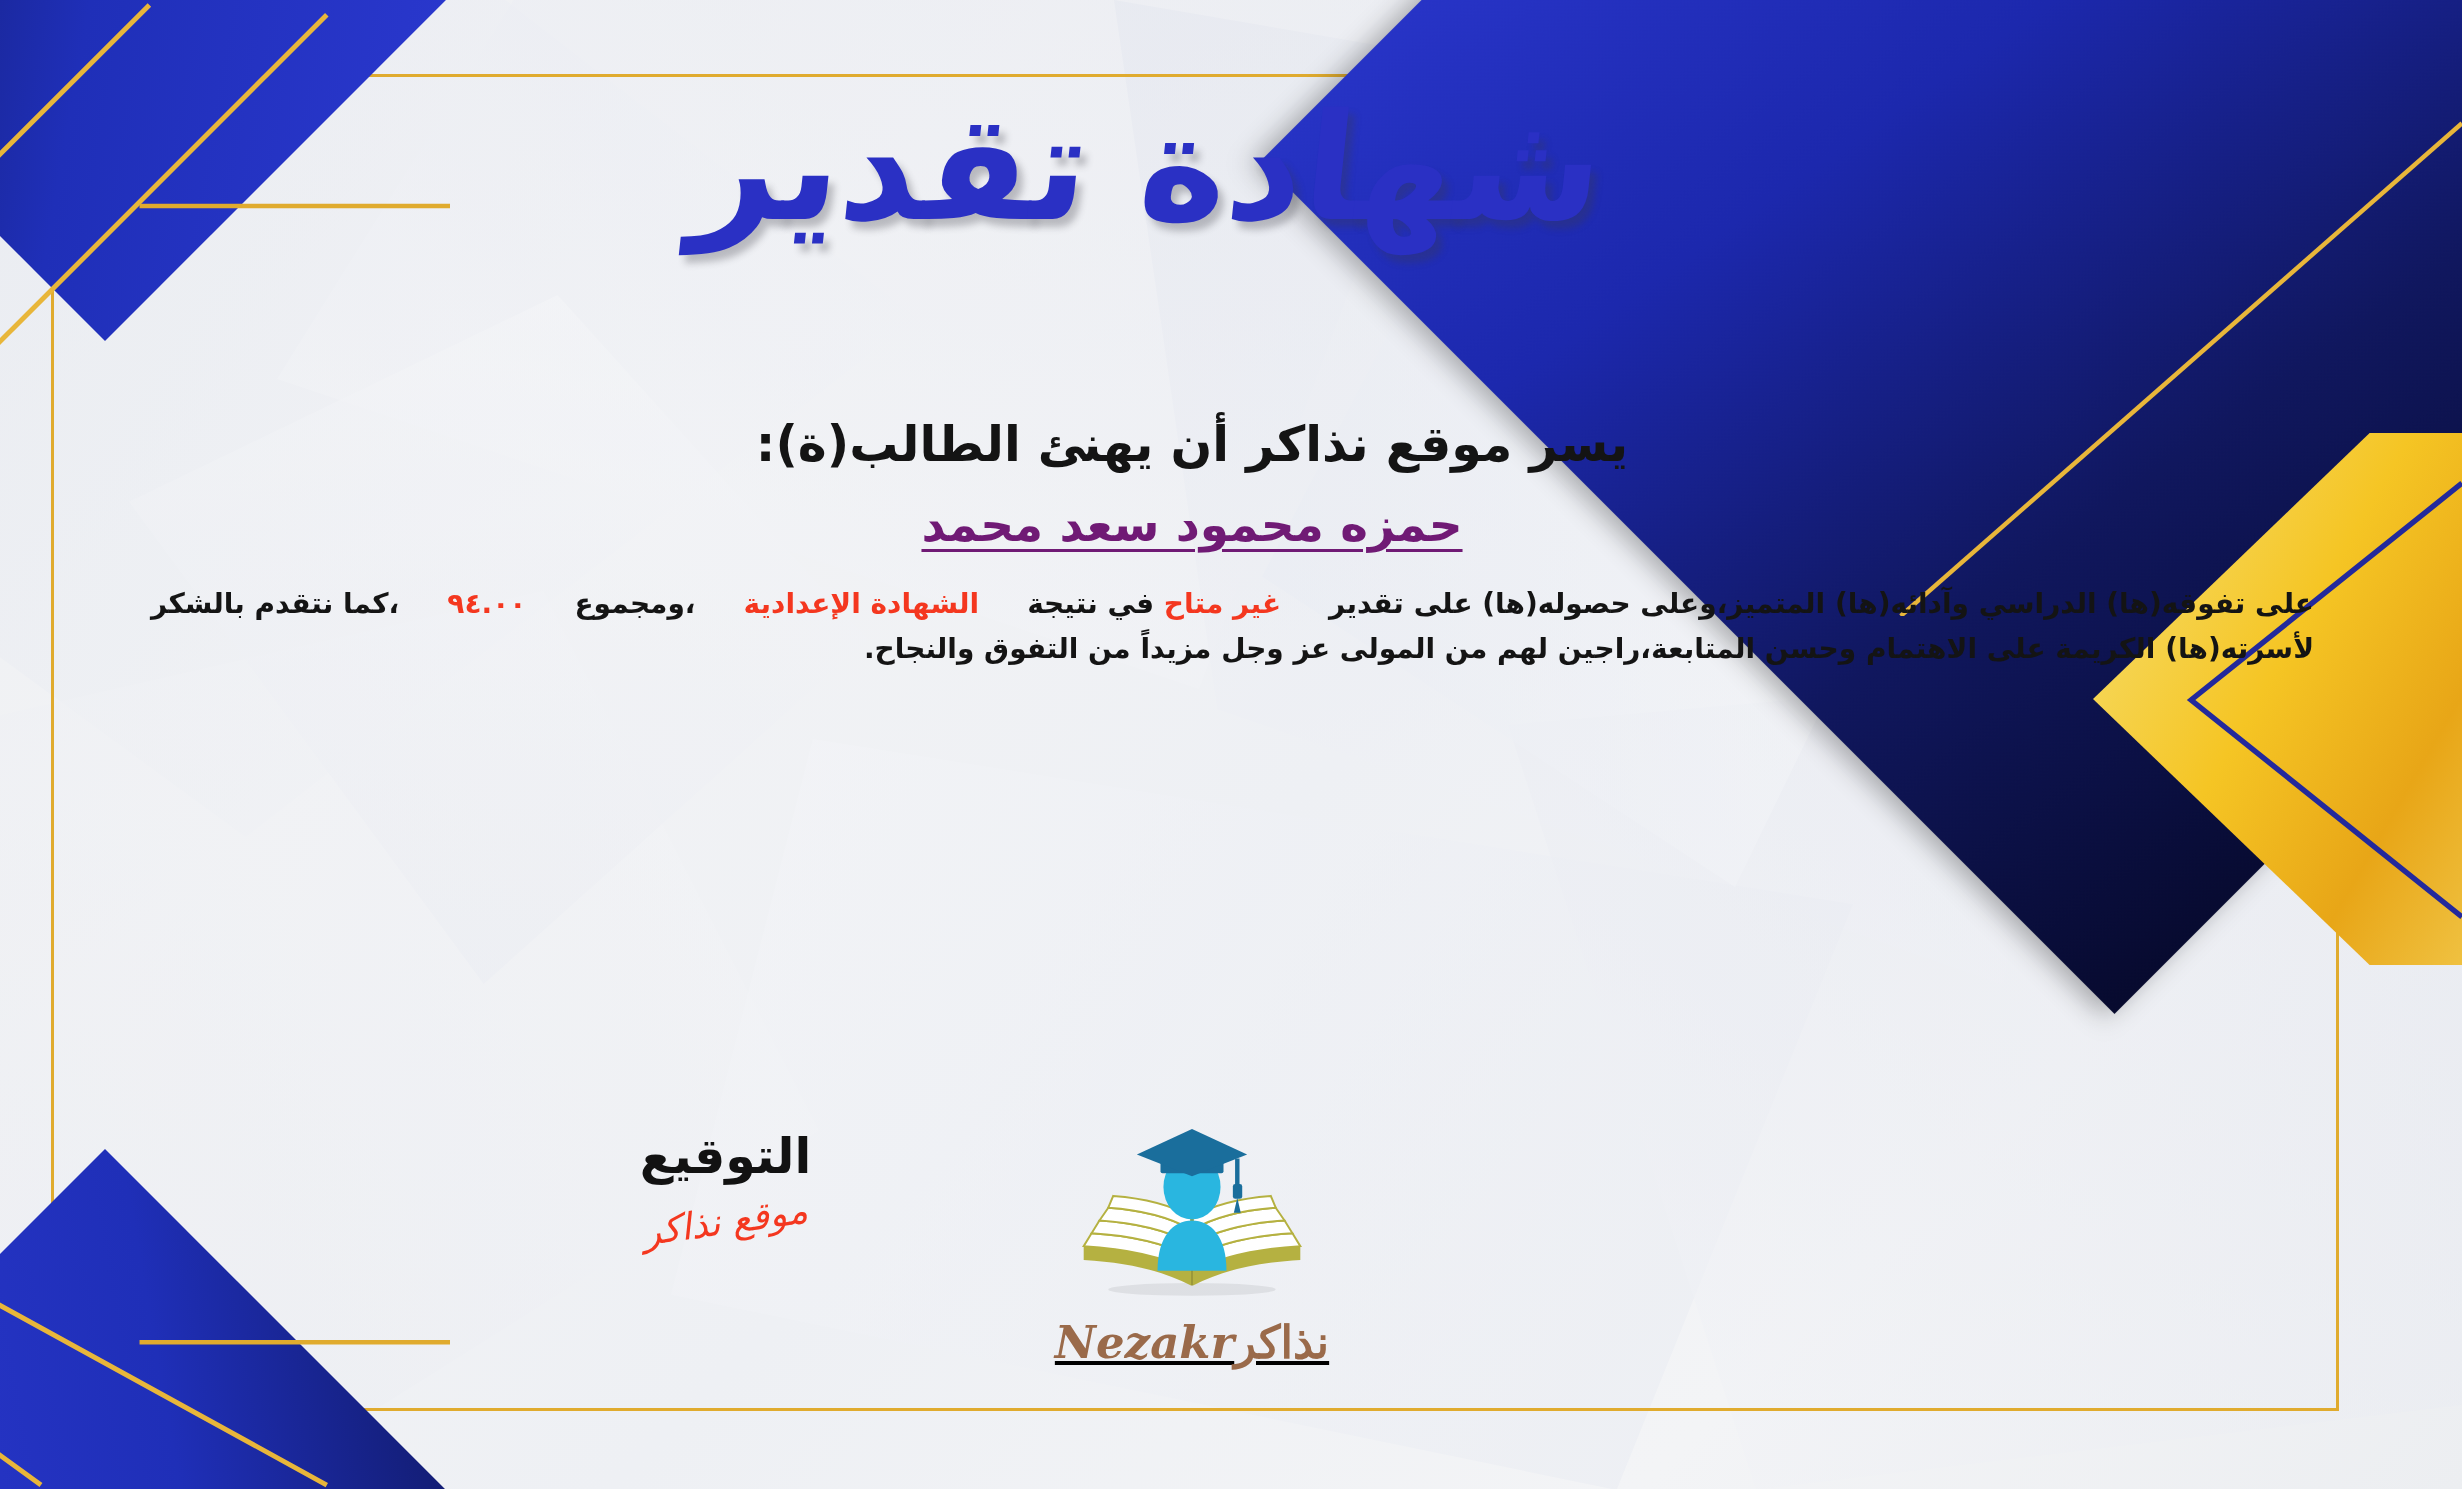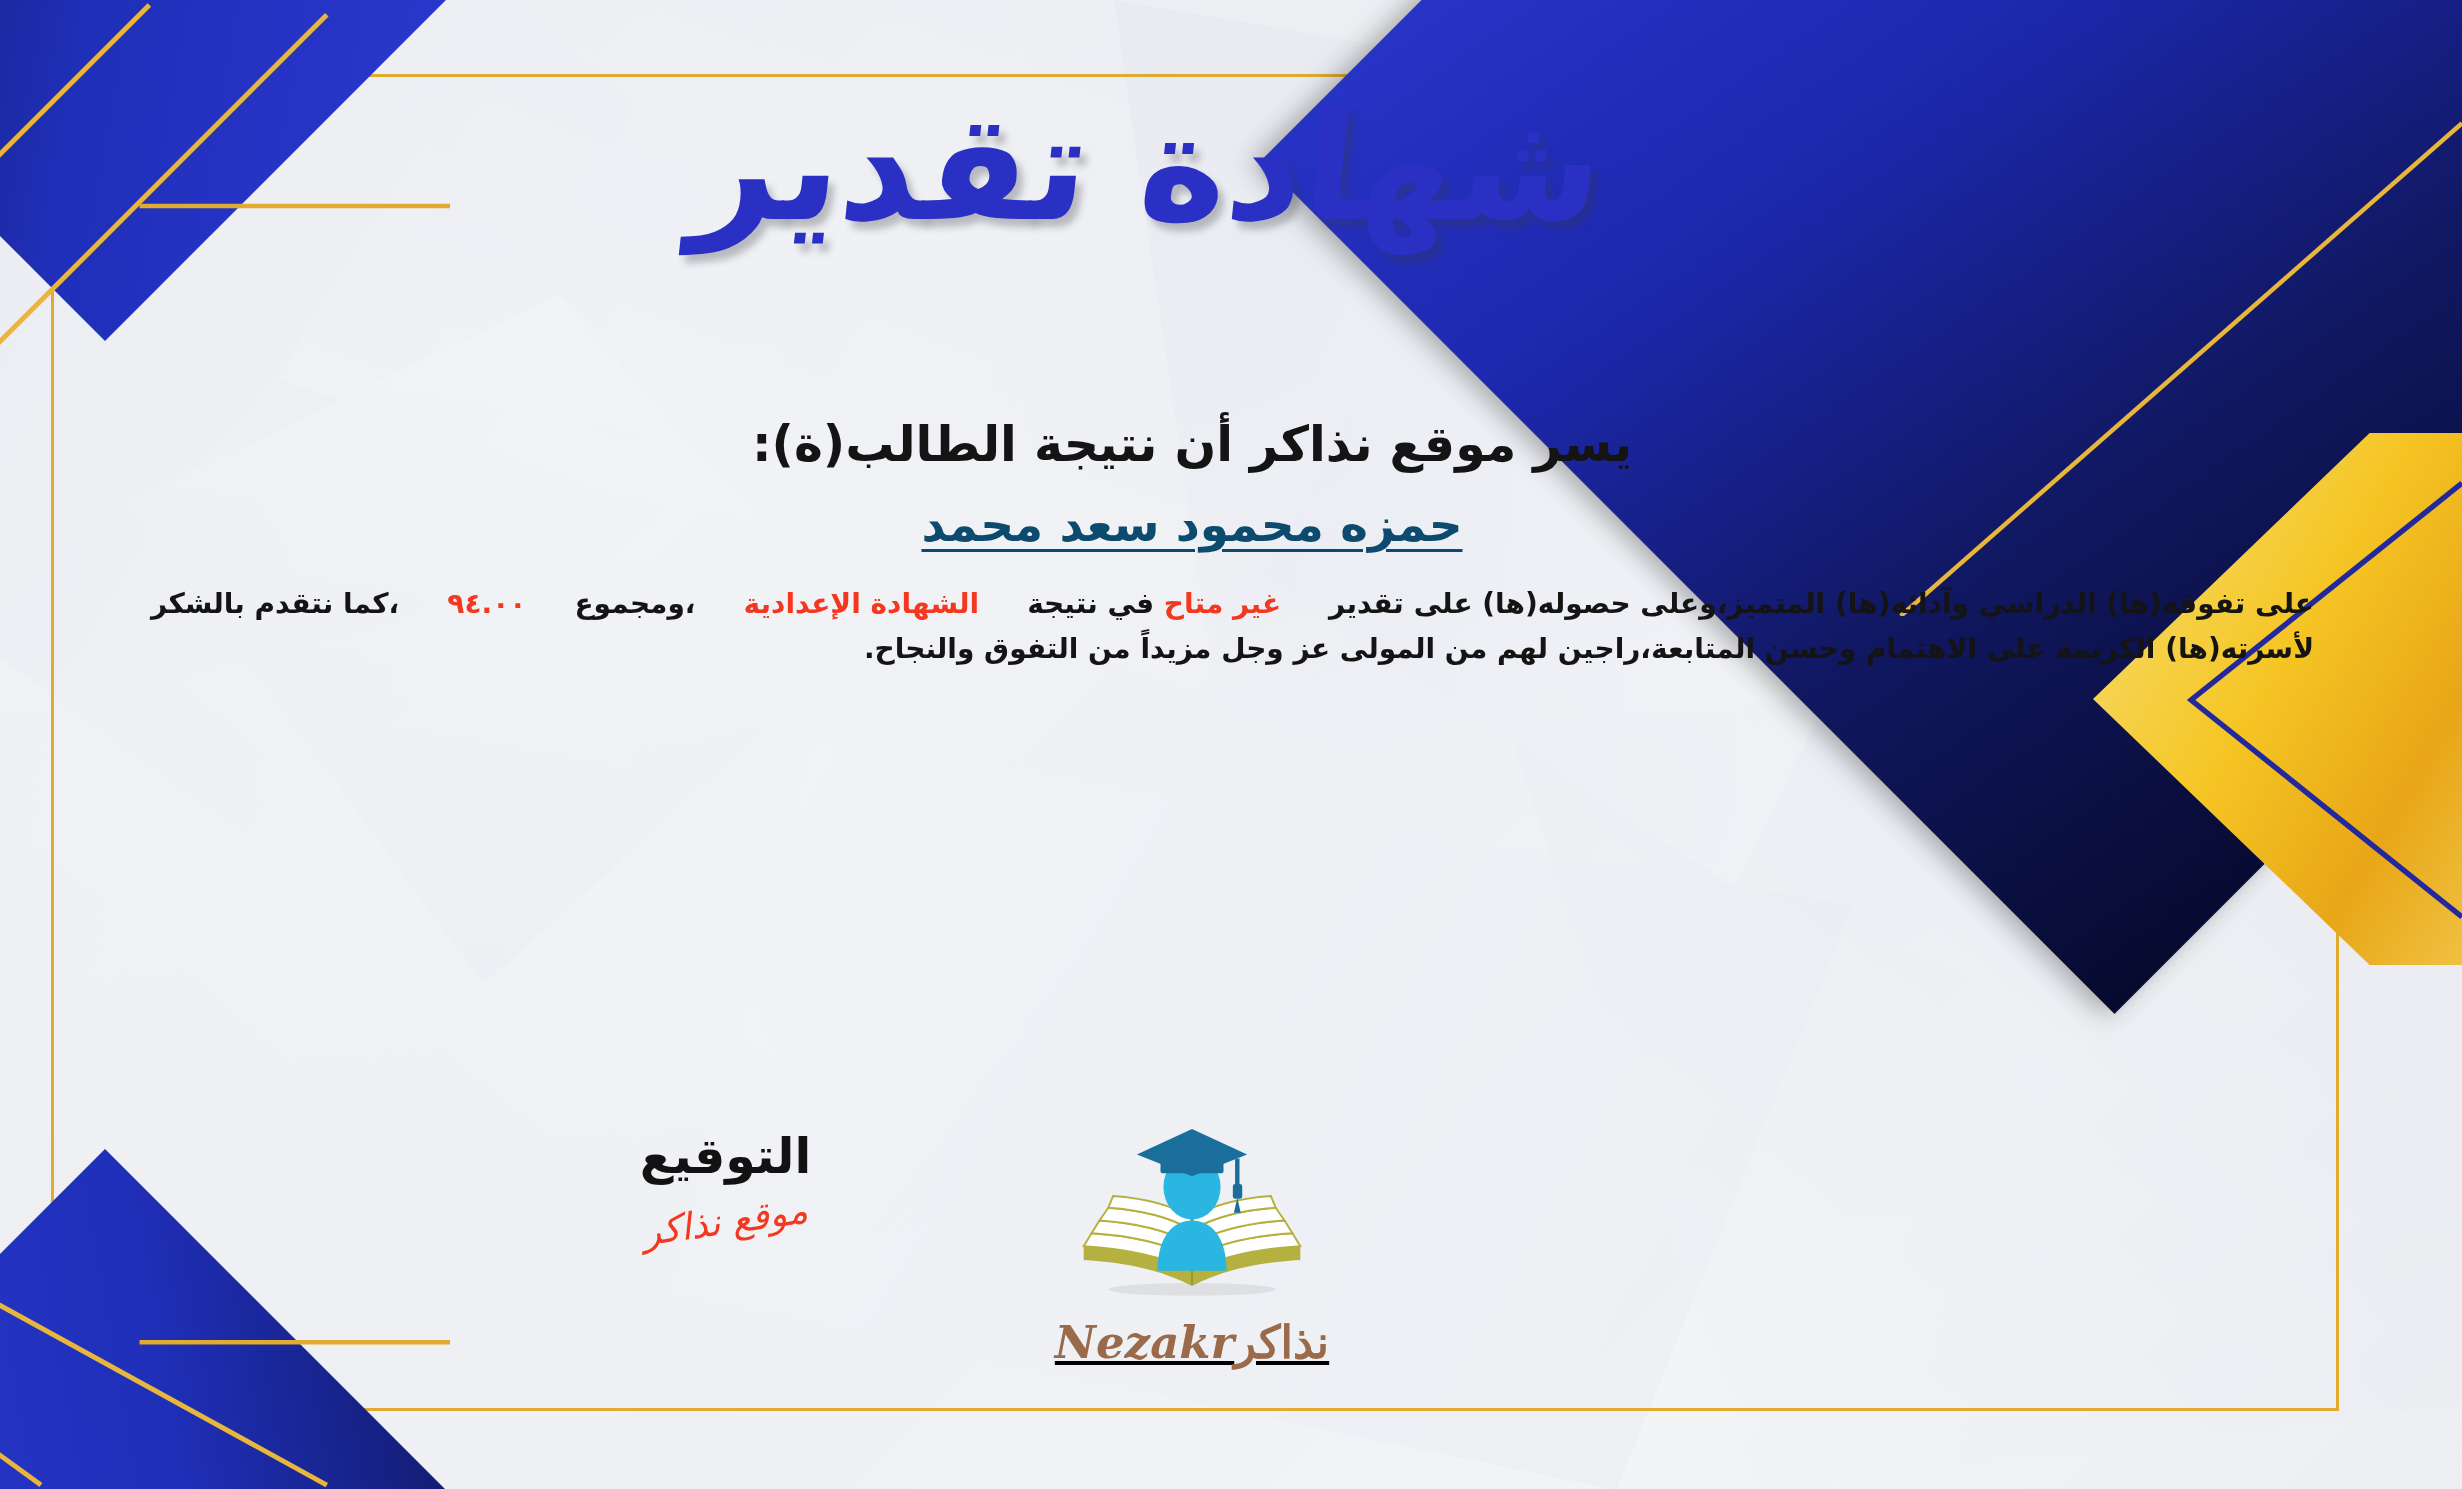--- a/index.html
+++ b/index.html
@@ -136,21 +136,21 @@
   }
   .lead {
     font-size: 49px;
     font-weight: 600;
     line-height: 1.25;
     margin-bottom: 21.7px;
   }
   .student-name {
     font-size: 47px;
     font-weight: 700;
-    color: #0c4a6e;
+    color: #701a75;
     text-decoration: underline;
     text-underline-offset: 7.9px;
     text-decoration-thickness: 3.4px;
     margin-bottom: 28.6px;
     letter-spacing: 1px;
   }
   .para {
     font-size: 28px;
     font-weight: 600;
     line-height: 1.62;
@@ -263,21 +263,21 @@
     <path d="M 200 800 L 200 430" stroke="#e0ab2e" stroke-width="9" fill="none"></path>
     <path d="M 620 950 L 1250 950" stroke="#e0ab2e" stroke-width="9" fill="none"></path>
   </svg>
 
   <div class="title-wrap">
     <div class="cert-title">شهادة تقدير</div>
   </div>
 
   <div class="body-wrap">
 
-    <div class="lead">يسر موقع نذاكر أن نتيجة الطالب(ة):</div>
+    <div class="lead">يسر موقع نذاكر أن يهنئ الطالب(ة):</div>
 
     <div class="student-name">حمزه محمود سعد محمد</div>
 
     <div class="para">
       <span>على تفوقه(ها) الدراسي وآدائه(ها) المتميز،وعلى حصوله(ها) على تقدير</span>
       <span class="spacer-pad"></span>
       <span class="hl">غير متاح</span>
       <span>في نتيجة</span>
       <span class="spacer-pad"></span>
       <span class="hl">الشهادة الإعدادية</span>

